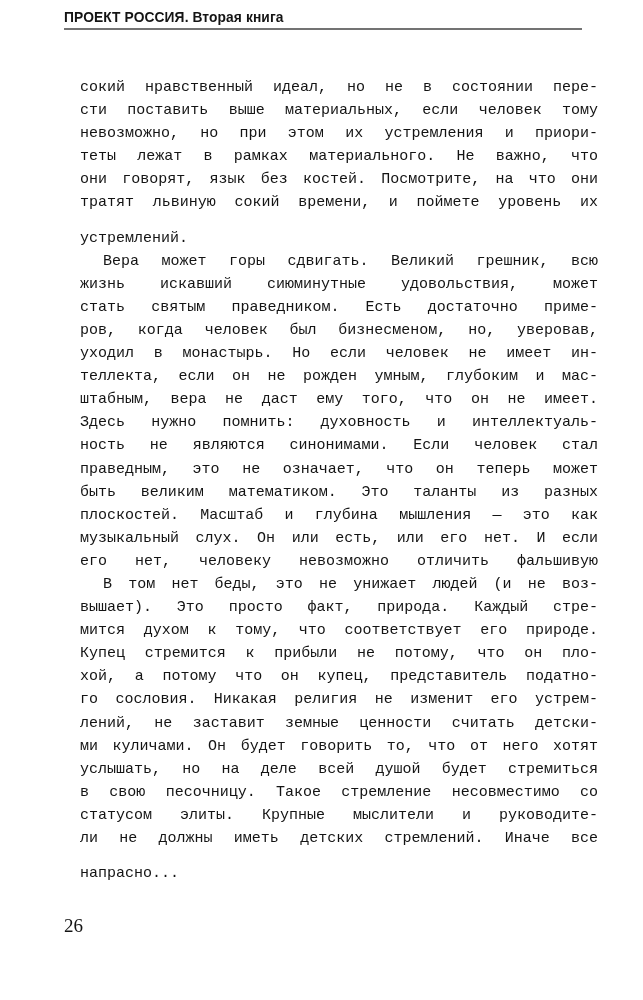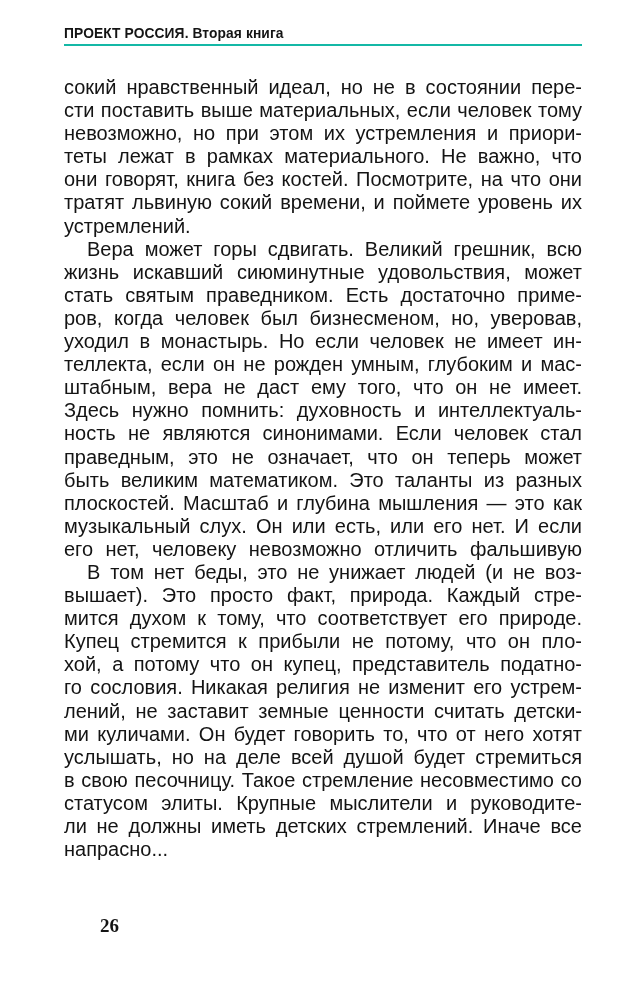--- a/index.html
+++ b/index.html
@@ -1,56 +1,56 @@
 <!DOCTYPE html>
 <html><head>
 <meta charset="utf-8">
 <style>
   html, body { margin: 0; padding: 0; }
   body {
     width: 643px; height: 1000px; background: #ffffff; position: relative; overflow: hidden;
     color: #141414;
   }
   .running-head {
-    position: absolute; left: 64px; top: 24px; width: 518px; height: 20px;
-    border-bottom: 2px solid #14b8a6;
+    position: absolute; left: 64px; top: 8px; width: 518px; height: 20px;
+    border-bottom: 2px solid #737373;
   }
   .running-head span {
     font-family: "Liberation Sans", sans-serif; font-weight: bold; font-size: 15px;
     letter-spacing: 0.1px; line-height: 18px; display: inline-block; transform: scaleX(0.92); transform-origin: left;
   }
   .body-text {
-    position: absolute; left: 64px; top: 76px; width: 518px;
-    font-family: Liberation Sans, sans-serif; font-size: 20px; line-height: 23.1px;
+    position: absolute; left: 80px; top: 76px; width: 518px;
+    font-family: Liberation Mono, monospace; font-size: 15px; line-height: 23.1px;
   }
   .line {
     display: block; white-space: nowrap; text-align: justify; text-align-last: justify; height: 23.1px;
   }
-  .line.last { text-align-last: left; }
+  .line.last { text-align-last: left; margin-top: 12px; }
   .line.indent { padding-left: 23px; }
   .page-number {
     position: absolute; left: 64px; top: 915px;
-    font-family: "Liberation Serif", serif; font-weight: bold; font-size: 19px; margin-left: 36px;
+    font-family: "Liberation Serif", serif; font-weight: normal; font-size: 19px;
   }
 </style>
 </head>
 <body>
 
 <div class="running-head">
   <span>ПРОЕКТ РОССИЯ. Вторая книга</span>
 </div>
 
 <div class="body-text">
 
   <div>
     <span class="line">сокий нравственный идеал, но не в состоянии пере-</span>
     <span class="line">сти поставить выше материальных, если человек тому</span>
     <span class="line">невозможно, но при этом их устремления и приори-</span>
     <span class="line">теты лежат в рамках материального. Не важно, что</span>
-    <span class="line">они говорят, книга без костей. Посмотрите, на что они</span>
+    <span class="line">они говорят, язык без костей. Посмотрите, на что они</span>
     <span class="line">тратят львиную сокий времени, и поймете уровень их</span>
     <span class="line last">устремлений.</span>
   </div>
 
   <div>
     <span class="line indent">Вера может горы сдвигать. Великий грешник, всю</span>
     <span class="line">жизнь искавший сиюминутные удовольствия, может</span>
     <span class="line">стать святым праведником. Есть достаточно приме-</span>
     <span class="line">ров, когда человек был бизнесменом, но, уверовав,</span>
     <span class="line">уходил в монастырь. Но если человек не имеет ин-</span>

